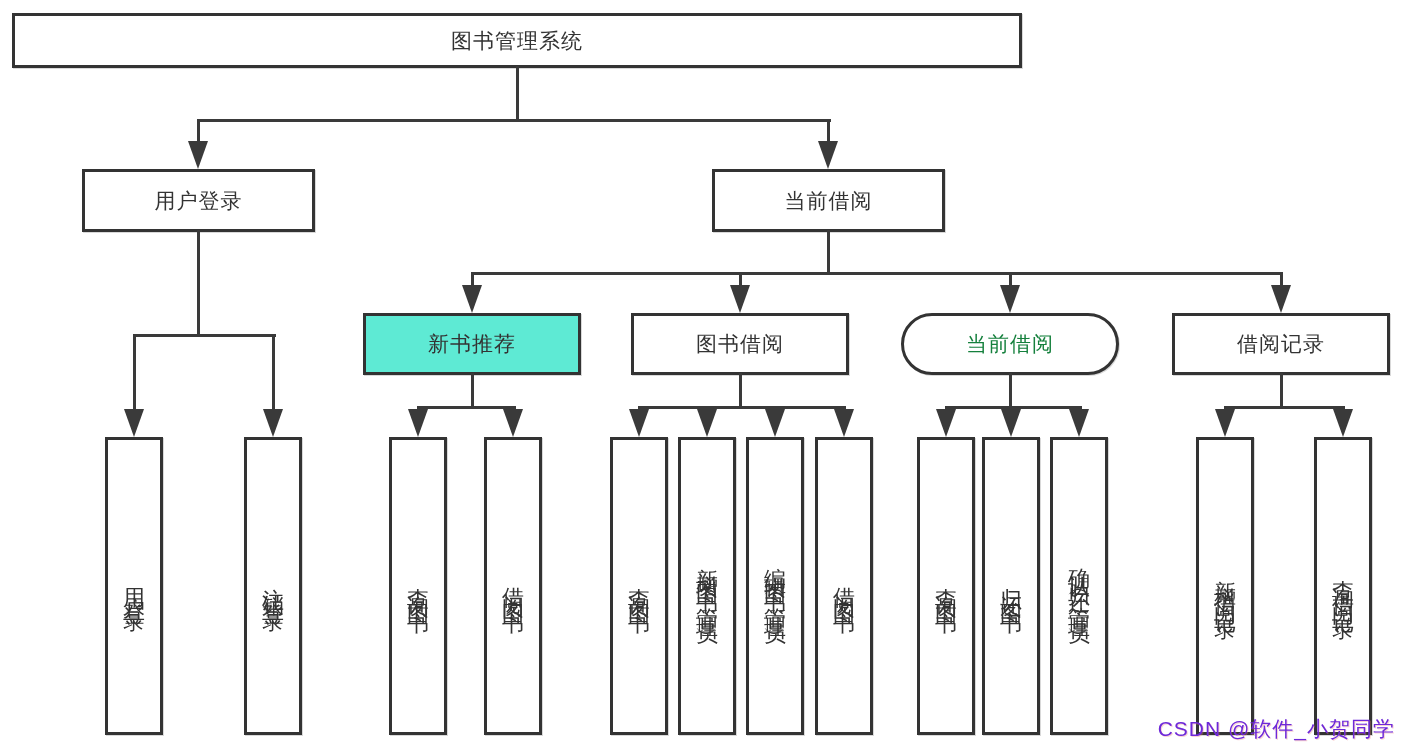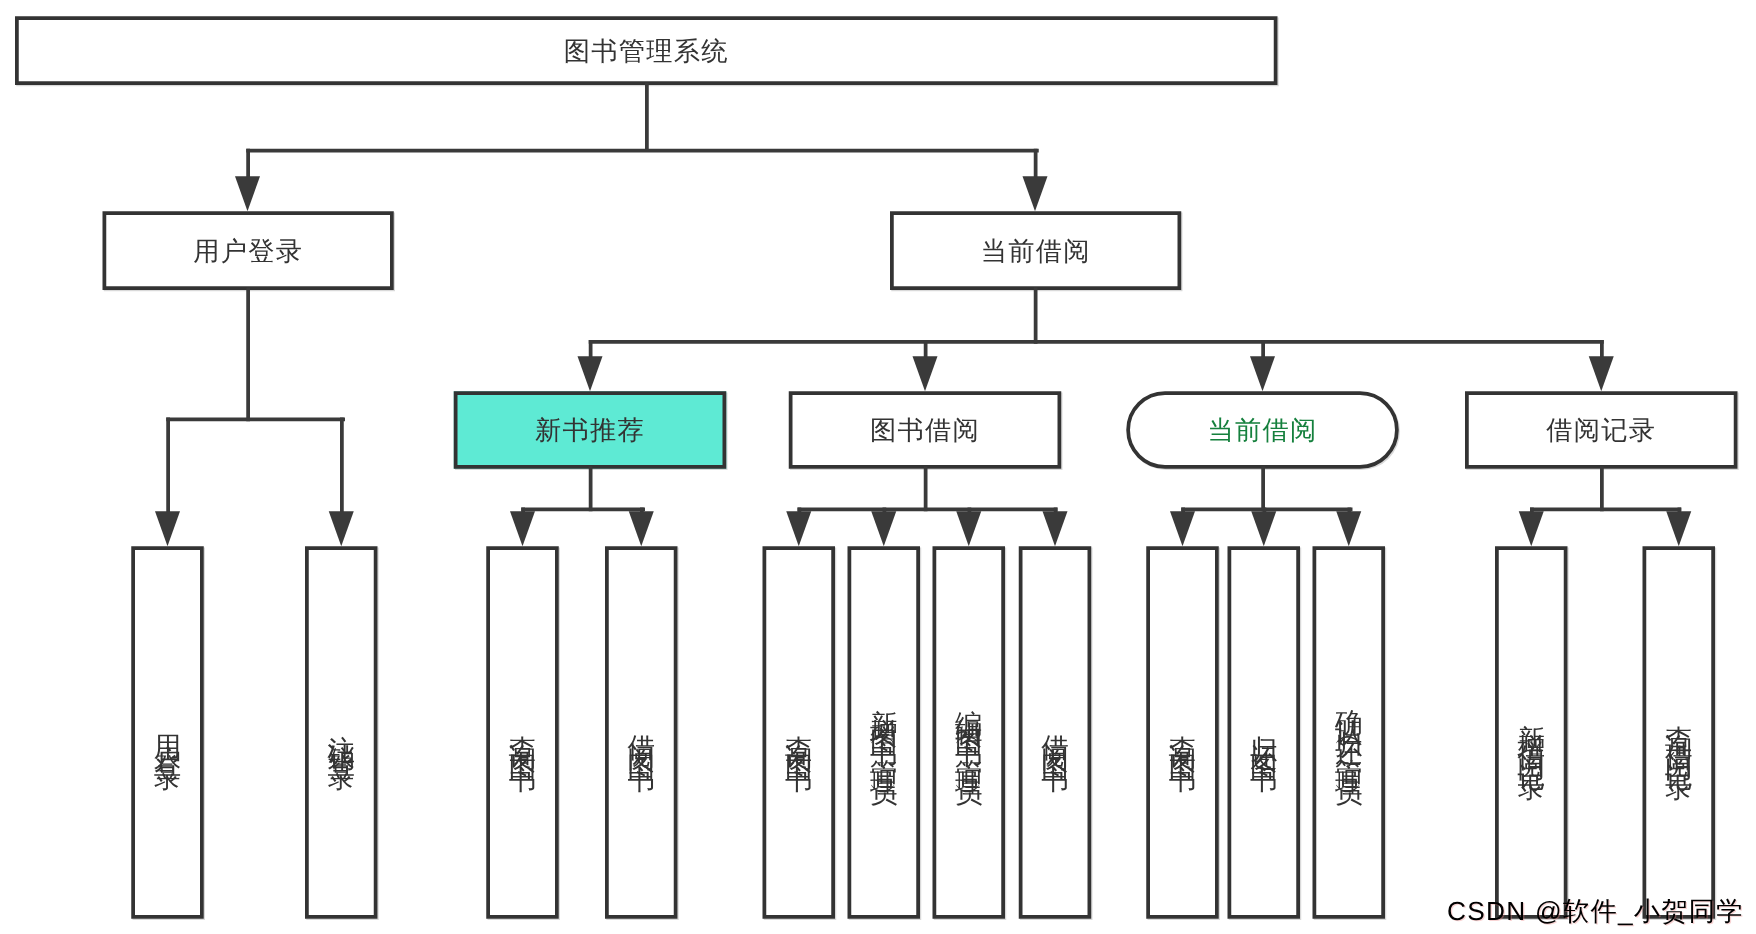--- a/index.html
+++ b/index.html
@@ -170,15 +170,15 @@
     <span class="vtext">确认归还（管理员）</span>
   </div>
 
   <div class="box v" style="left: 1196px; top: 437px; width: 58px; height: 298px; border-color: rgb(51, 51, 51); background: rgb(255, 255, 255); color: rgb(51, 51, 51);">
     <span class="vtext">新增借阅记录</span>
   </div>
   <div class="box v" style="left: 1314px; top: 437px; width: 58px; height: 298px; border-color: rgb(51, 51, 51); background: rgb(255, 255, 255); color: rgb(51, 51, 51);">
     <span class="vtext">查询借阅记录</span>
   </div>
 
-  <div class="watermark" style="color: #000000;">CSDN @软件_小贺同学</div>
+  <div class="watermark" style="color: #6d28d9;">CSDN @软件_小贺同学</div>
 
 </div>
 
 </body></html>

